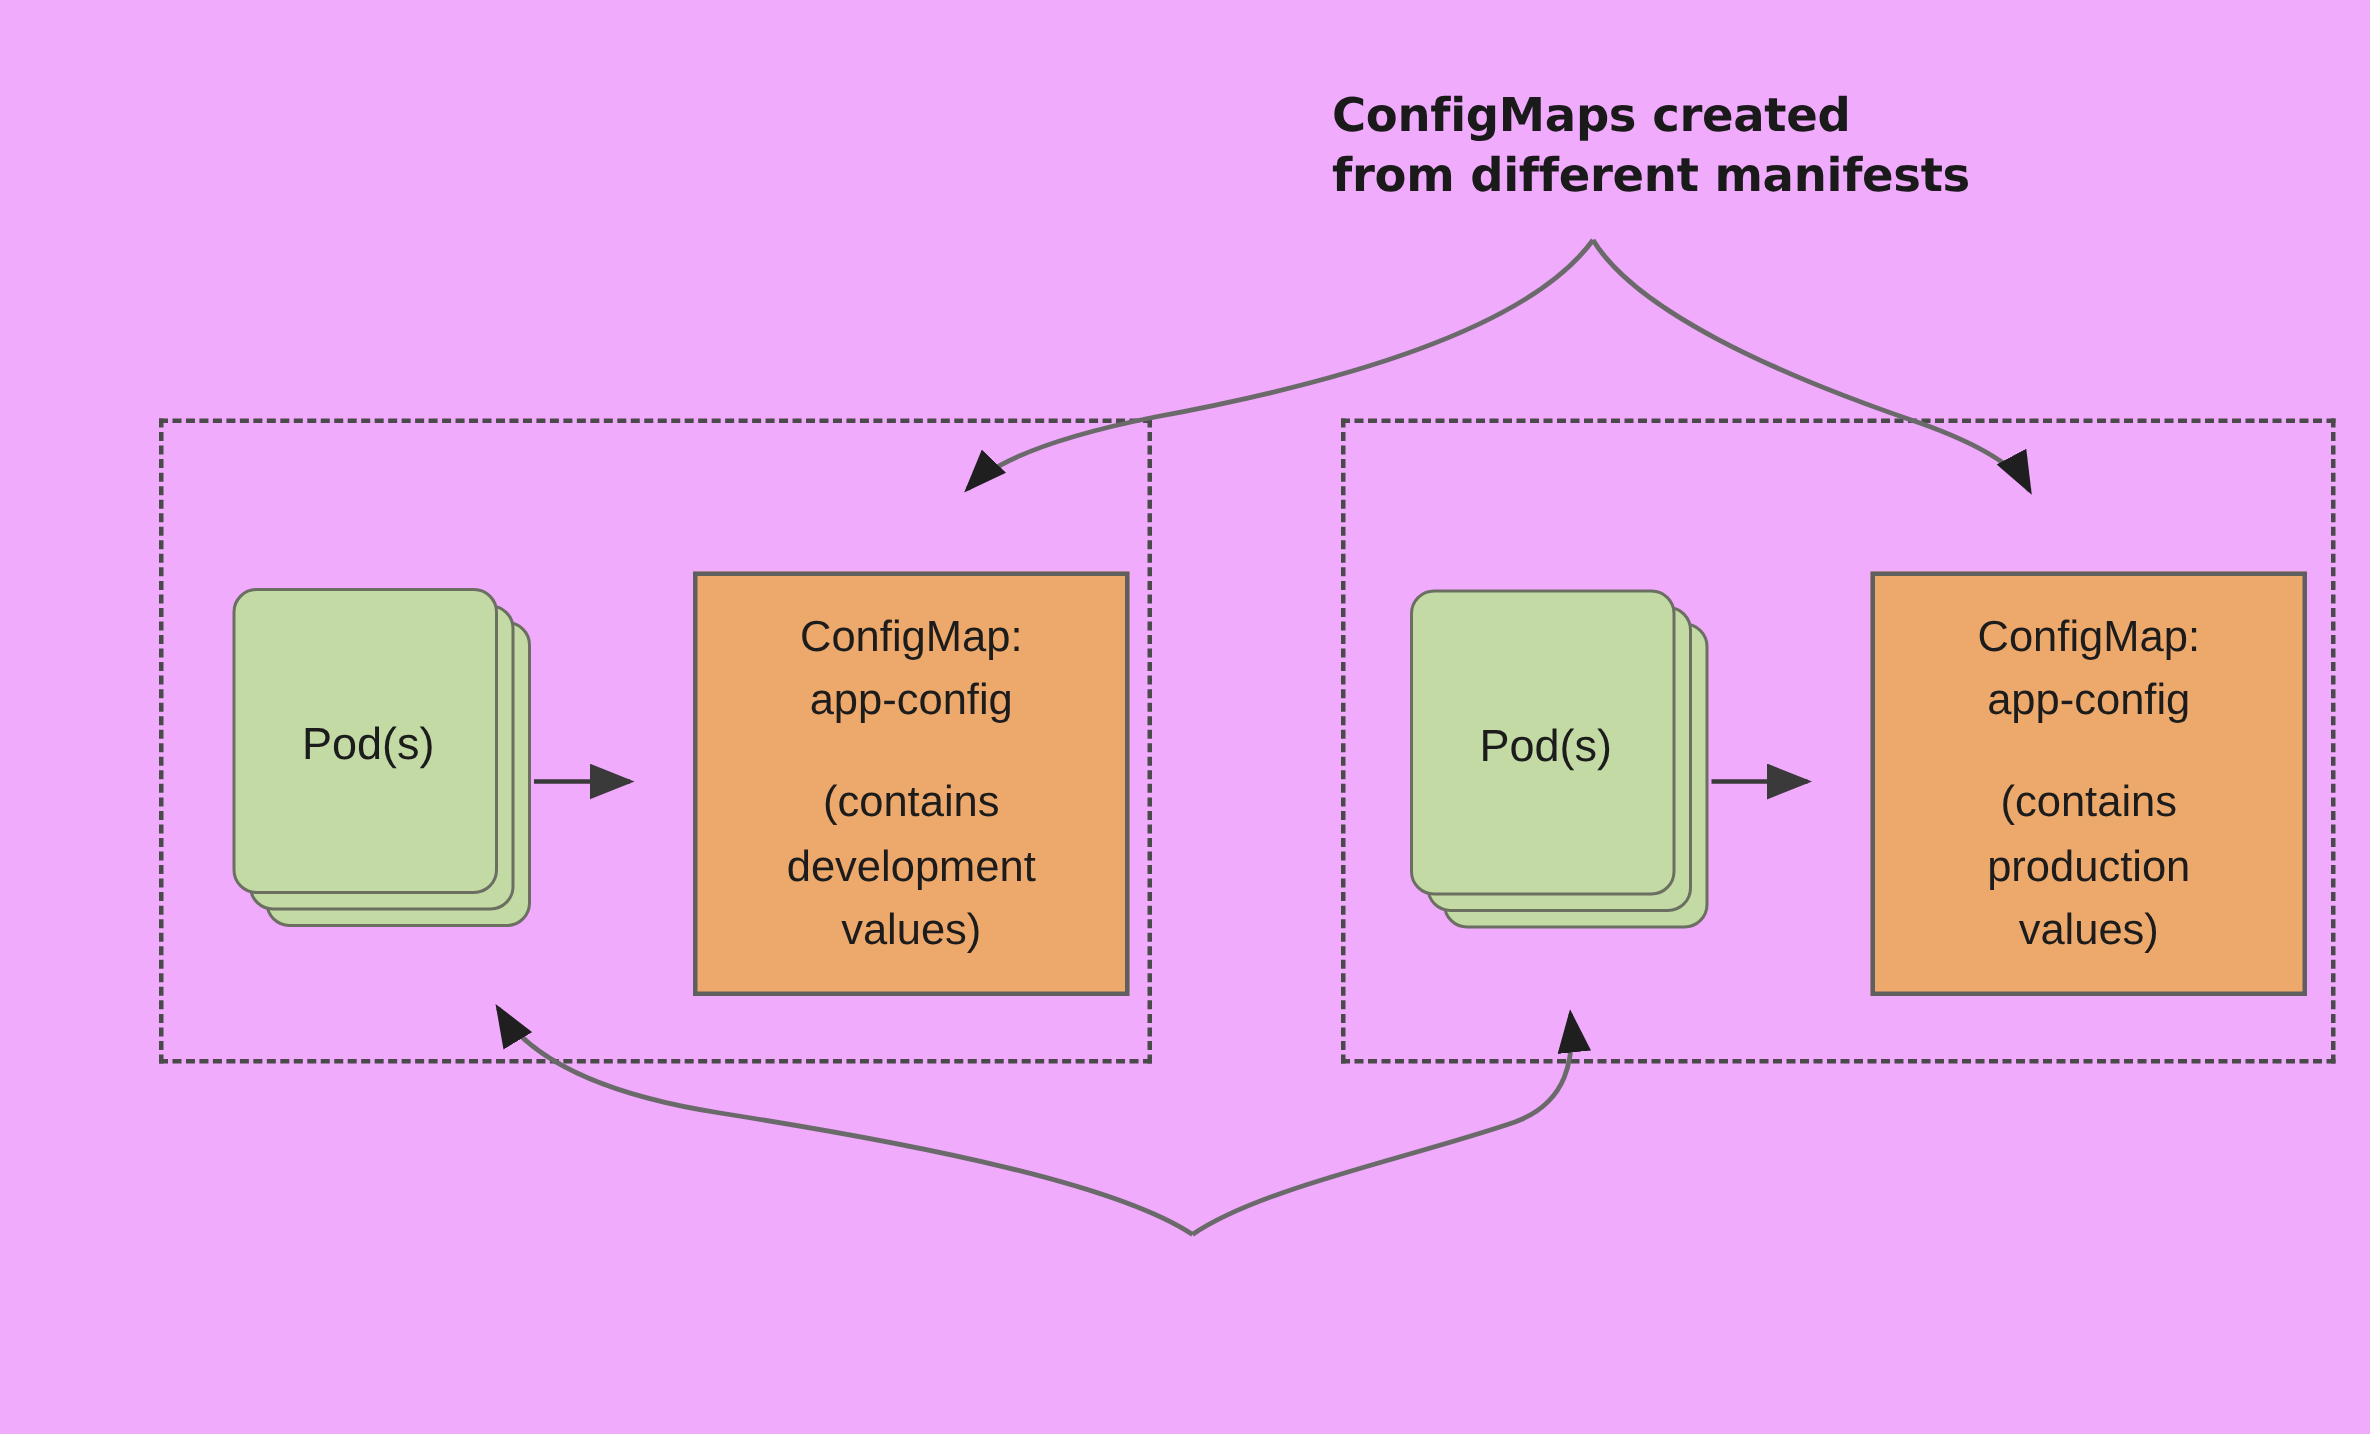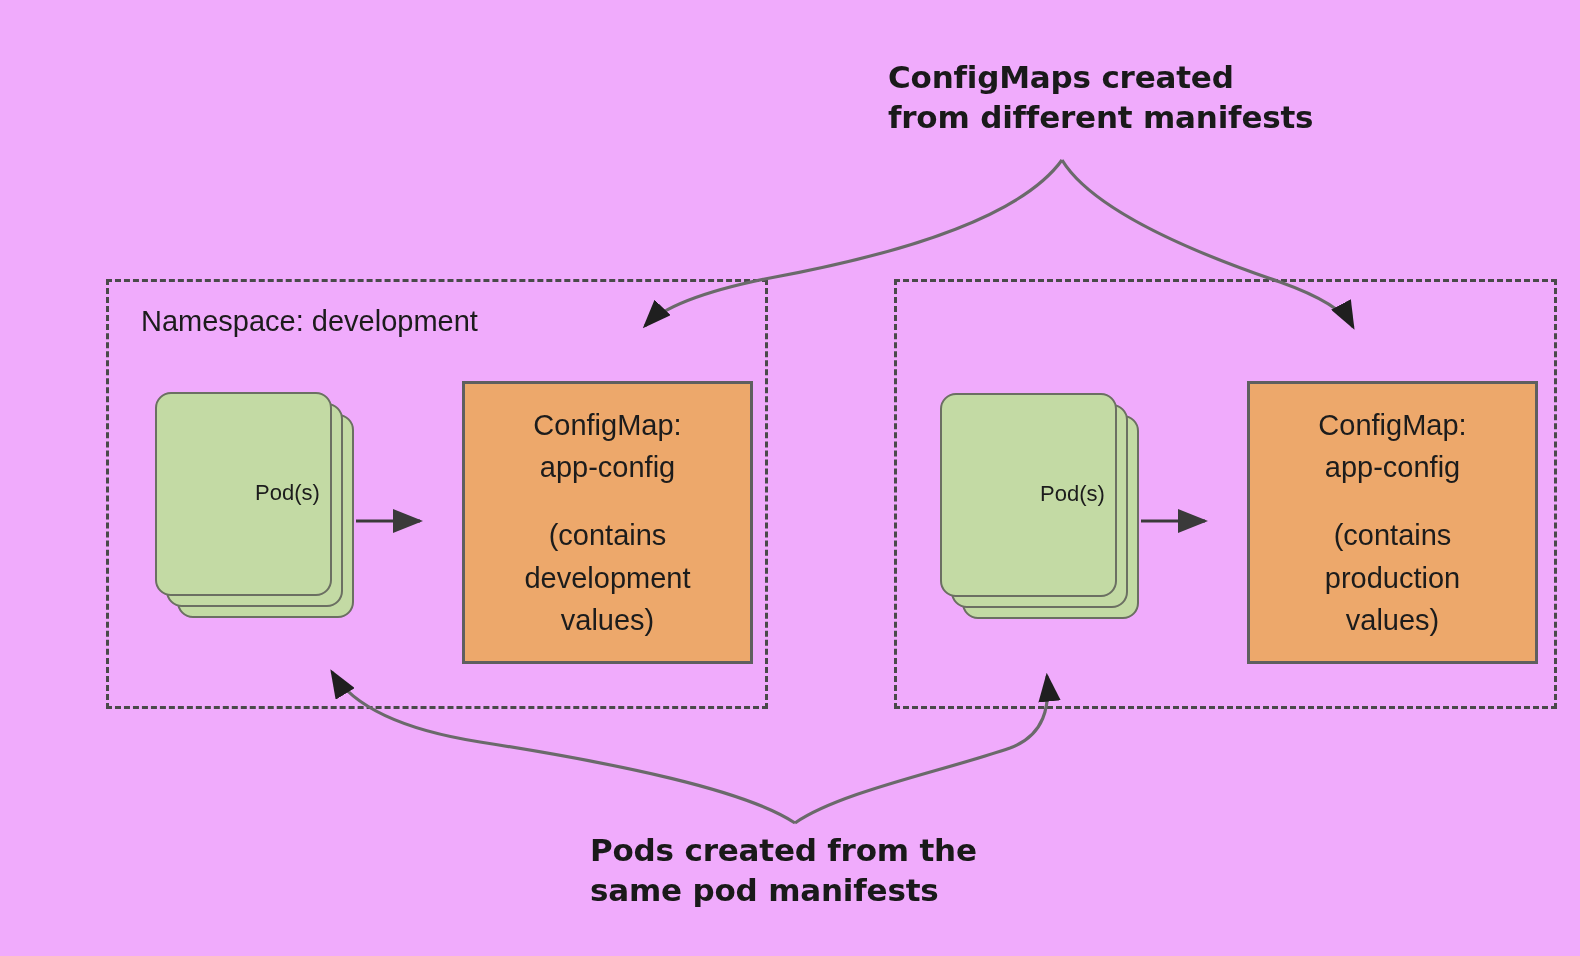--- a/index.html
+++ b/index.html
@@ -83,23 +83,22 @@
   .pod-card.back1 { left: 11px; top: 11px; }
   .pod-card.front { left: 0px;  top: 0px;  }
 
   .pod-label {
     position: absolute;
     left: 0;
     top: 86px;
     width: 177px;
     text-align: center;
     font-family: "Liberation Sans", sans-serif;
-    font-size: 22px;
+    font-size: 30px;
     color: #1c1c1c;
-    margin-left: 42px;
   }
 
   
   .configmap-box {
     position: absolute;
     width: 291px;
     height: 283px;
     background: #eda86b;
     border: 3px solid #5f5f5f;
     box-sizing: border-box;
@@ -132,21 +131,20 @@
 </head>
 <body>
 
 <div id="canvas">
 
   <div class="callout" id="callout-top">ConfigMaps created
 from different manifests</div>
 
   <div class="namespace-box" id="ns-dev"></div>
 
-  <div class="namespace-label" id="ns-dev-label">Namespace: development</div>
 
   <div class="pod-stack" id="pod-stack-dev">
     <div class="pod-card back2"></div>
     <div class="pod-card back1"></div>
     <div class="pod-card front">
       <div class="pod-label">Pod(s)</div>
     </div>
   </div>
 
   <div class="configmap-box" id="configmap-dev">
@@ -169,22 +167,20 @@
   </div>
 
   <div class="configmap-box" id="configmap-prod">
     <div class="cm-title">ConfigMap:
 app-config</div>
     <div class="cm-sub">(contains
 production
 values)</div>
   </div>
 
-  <div class="callout" id="callout-bottom">Pods created from the
-same pod manifests</div>
 
   <svg id="arrows" viewBox="0 0 1580 956">
     <defs>
       <marker id="head-solid" markerWidth="10" markerHeight="8" refX="9" refY="4" orient="auto" markerUnits="strokeWidth">
         <path d="M0,0 L10,4 L0,8 z" fill="#3a3a3a"></path>
       </marker>
       <marker id="head-curve" markerWidth="9" markerHeight="7" refX="8" refY="3.5" orient="auto" markerUnits="strokeWidth">
         <path d="M0,0 L9,3.5 L0,7 z" fill="#1f1f1f"></path>
       </marker>
     </defs>

